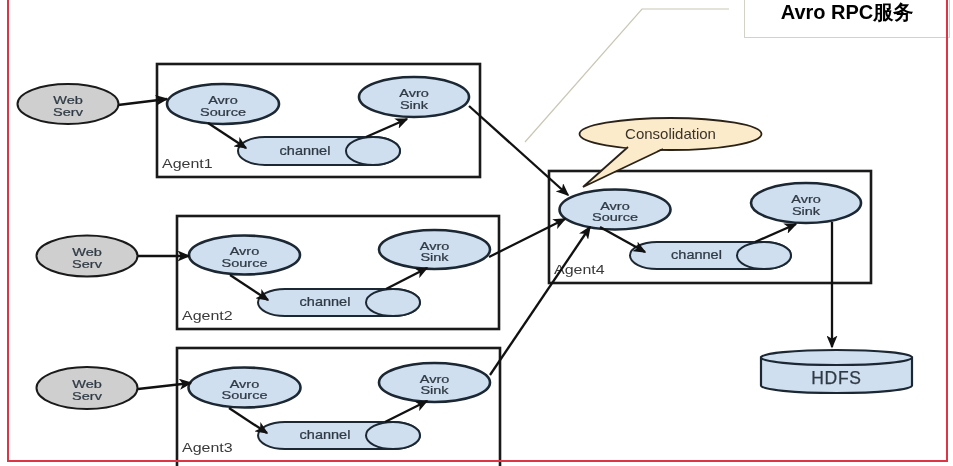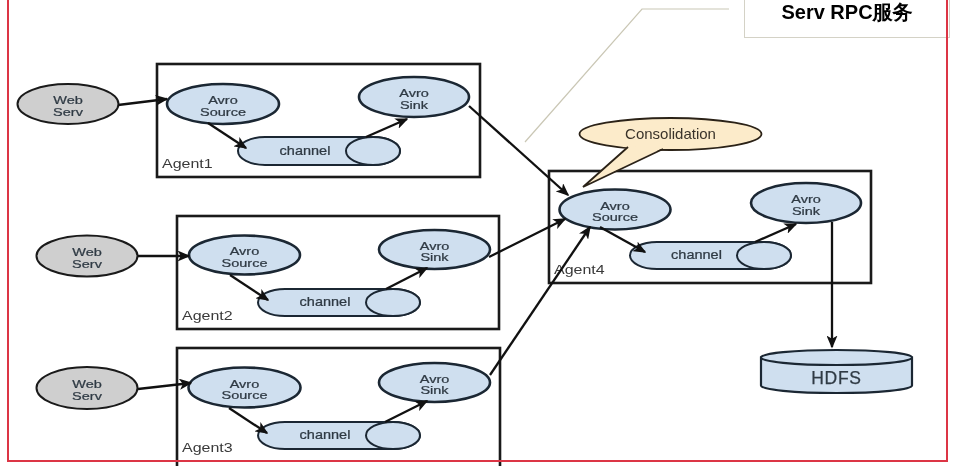--- a/index.html
+++ b/index.html
@@ -114,16 +114,16 @@
 <path d="M 755 242 L 796 224" fill="none" stroke="#111111" stroke-width="2.3" marker-end="url(#ah)"></path>
 <path d="M 832 222 L 832 347" fill="none" stroke="#111111" stroke-width="2.3" marker-end="url(#ah)"></path>
 <g>
 <ellipse cx="670.5" cy="134" rx="91" ry="16" fill="#fcebca" stroke="#2b2217" stroke-width="1.8"></ellipse>
 <path d="M 628.0 146.0 L 583.0 187.0 L 663.0 148.0 Z" fill="#fcebca" stroke="none"></path>
 <path d="M 628.0 147.0 L 583.0 187.0 L 663.0 149.0" fill="none" stroke="#2b2217" stroke-width="1.8" stroke-linejoin="miter"></path>
 <text class="callout-text" x="670.5" y="139">Consolidation</text>
 </g>
 </svg>
 <div class="title-box" style="left:744px;top:-8px;width:206px;height:46px;border:1px solid #d4d2c6;">
-<span class="title-text">Serv RPC服务</span>
+<span class="title-text">Avro RPC服务</span>
 </div>
 <div class="page-border" style="left:7px;top:-4px;width:941px;height:466px;border:2.8px solid #dc3545;"></div>
 </div>
 
 </body></html>

